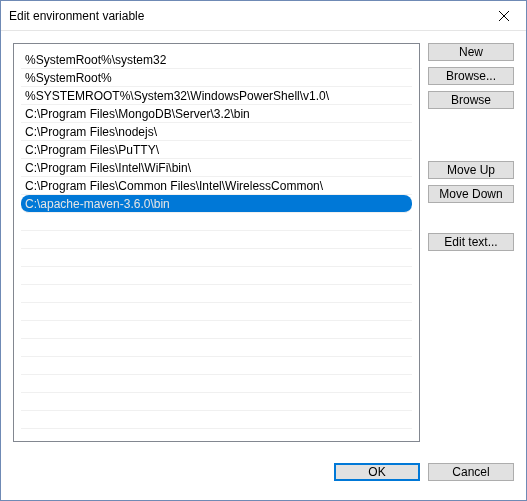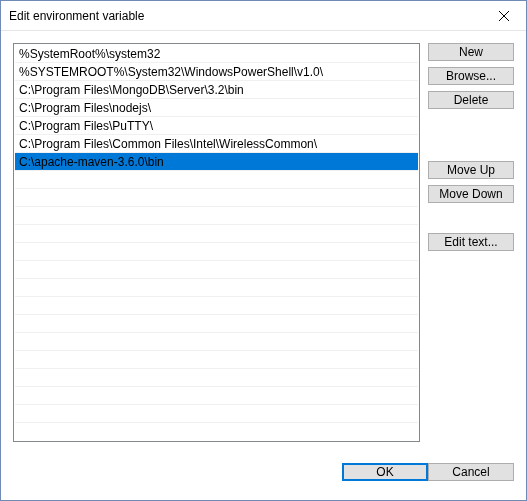--- a/index.html
+++ b/index.html
@@ -55,39 +55,40 @@
   }
   .content-row {
     flex: 1;
     display: flex;
     gap: 8px;
   }
   .listbox {
     flex: 1;
     border: 1px solid #828790;
     background: #fff;
-    padding: 1px;
+    padding: 7px;
     display: flex;
     flex-direction: column;
     overflow: hidden;
   }
   .list-item {
     height: 18px;
     line-height: 18px;
     padding: 0 4px;
     white-space: nowrap;
     overflow: hidden;
     text-overflow: clip;
     border-bottom: 1px solid #f0f0f0;
     box-sizing: border-box;
     font-size: 12px;
   }
   .list-item.selected {
     background: #0078d7;
-    color: #000000;
+    color: #e5e5e5;
+    border-radius: 8px;
   }
   .list-filler {
     flex:1;
     background-image: linear-gradient(to bottom, transparent 0, transparent 17px, #f0f0f0 17px, #f0f0f0 18px);
     background-size: 100% 18px;
     background-repeat: repeat;
   }
   .sidebar {
     width: 86px;
     display: flex;
@@ -106,20 +107,21 @@
     align-items:center;
     justify-content:center;
   }
   .sidebar .spacer-sm { height: 18px; }
   .sidebar .spacer-lg { height: 40px; }
   .footer {
     height: 48px;
     display: flex;
     align-items: center;
     justify-content: flex-end;
+    gap: 8px;
     padding-top: 12px;
     box-sizing: border-box;
   }
   .footer .btn {
     width: 86px;
   }
   .footer .btn.default {
     border: 1px solid #0078d7;
     box-shadow: inset 0 0 0 1px #0078d7;
     background: #e1e1e1;
@@ -136,32 +138,34 @@
         <line x1="0" y1="0" x2="10" y2="10"></line>
         <line x1="10" y1="0" x2="0" y2="10"></line>
       </svg>
     </div>
   </div>
 
   <div class="body">
     <div class="content-row">
       <div class="listbox" id="listbox">
           <div class="list-item">%SystemRoot%\system32</div>
+          <div class="list-item">%SystemRoot%</div>
           <div class="list-item">%SYSTEMROOT%\System32\WindowsPowerShell\v1.0\</div>
           <div class="list-item">C:\Program Files\MongoDB\Server\3.2\bin</div>
           <div class="list-item">C:\Program Files\nodejs\</div>
           <div class="list-item">C:\Program Files\PuTTY\</div>
+          <div class="list-item">C:\Program Files\Intel\WiFi\bin\</div>
           <div class="list-item">C:\Program Files\Common Files\Intel\WirelessCommon\</div>
           <div class="list-item selected">C:\apache-maven-3.6.0\bin</div>
           <div class="list-filler"></div>
         </div>
       <div class="sidebar">
         <button class="btn">New</button>
         <button class="btn">Browse...</button>
-        <button class="btn">Delete</button>
+        <button class="btn">Browse</button>
         <div class="spacer-lg"></div>
         <button class="btn">Move Up</button>
         <button class="btn">Move Down</button>
         <div class="spacer-sm"></div>
         <button class="btn">Edit text...</button>
       </div>
     </div>
     <div class="footer">
       <button class="btn default">OK</button>
       <button class="btn">Cancel</button>

